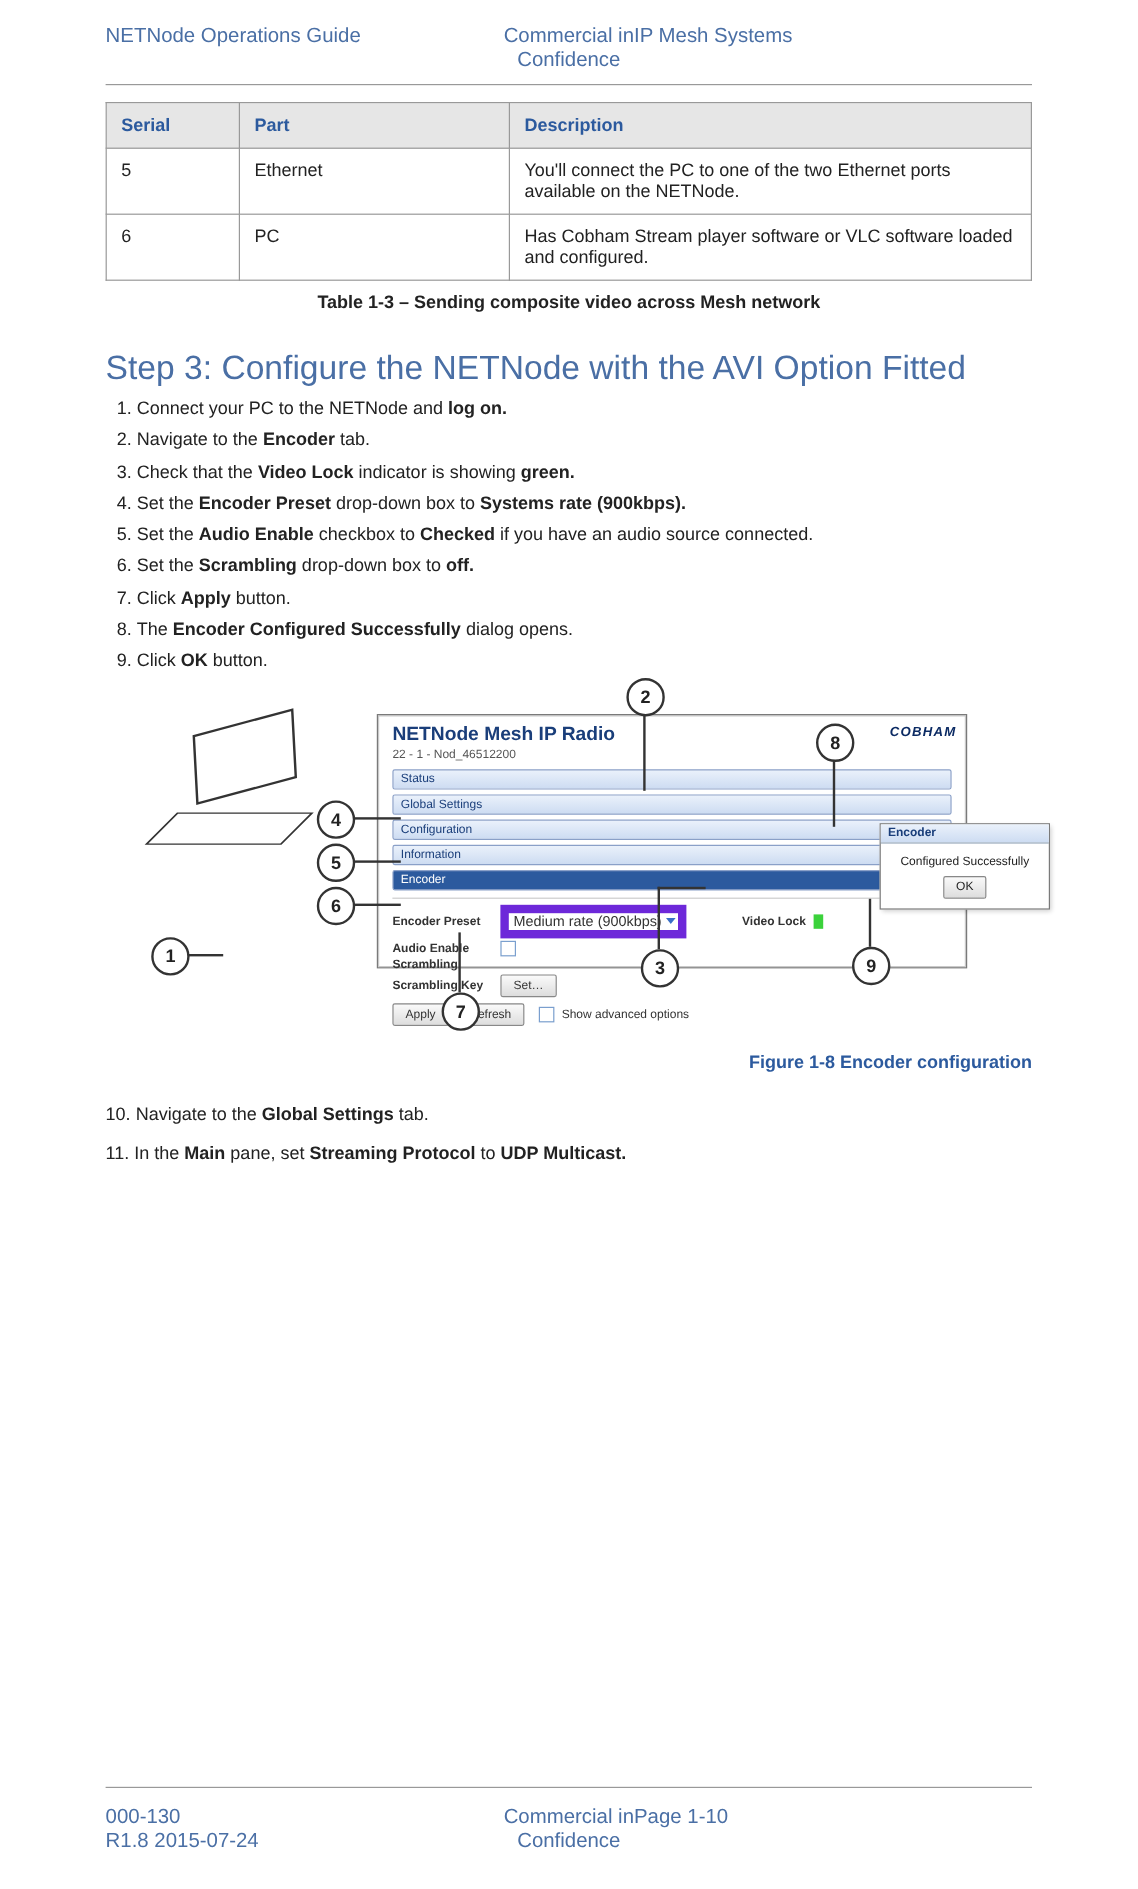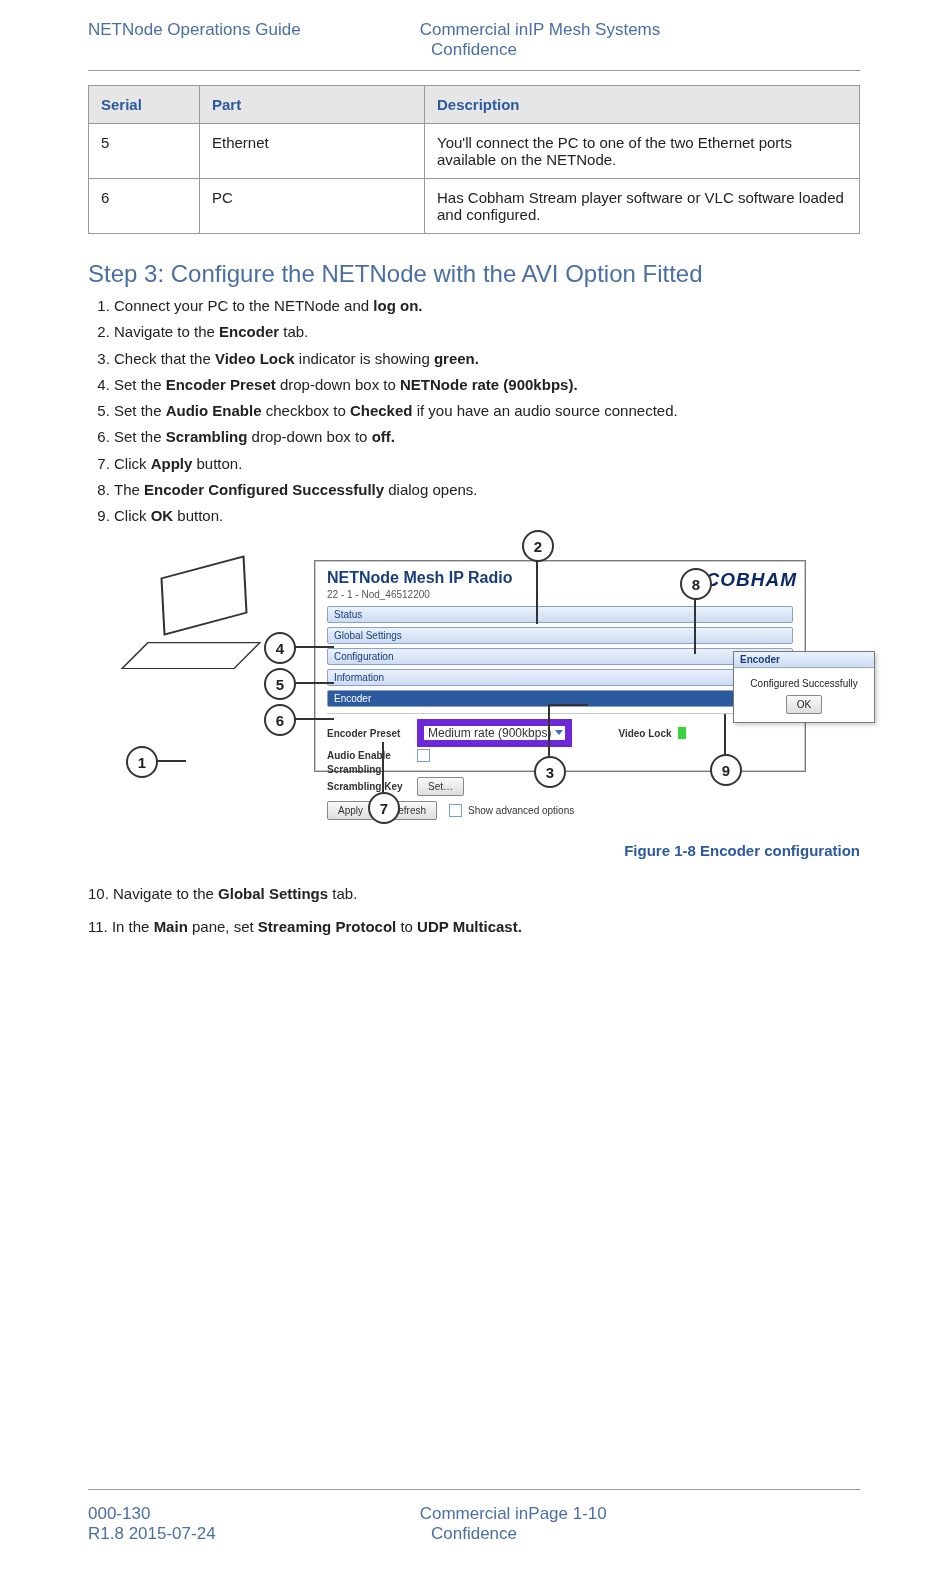--- a/index.html
+++ b/index.html
@@ -59,21 +59,21 @@
   }
   .caption {
     text-align: center;
     font-weight: bold;
     margin: 10px 0 30px 0;
     font-size: 15px;
   }
   h2.step {
     color: var(--blue);
     font-weight: normal;
-    font-size: 24px;
+    font-size: 28px;
     margin: 26px 0 8px 0;
   }
   ol.steps {
     margin: 0 0 10px 0;
     padding-left: 26px;
   }
   ol.steps > li {
     margin: 6px 0;
     line-height: 1.35;
     font-size: 15px;
@@ -242,21 +242,21 @@
     text-align: center;
   }
   .brand {
     position: absolute;
     right: 8px; top: 8px;
     font-family: Arial, sans-serif;
     font-weight: bold;
     font-style: italic;
     letter-spacing: 1px;
     color: #0b2a63;
-    font-size: 19px;
+    font-size: 11px;
   }
   .fig-caption {
     text-align: right;
     font-weight: bold;
     color: var(--brand-blue);
     font-size: 15px;
     margin: 6px 0 26px 0;
   }
   .ftr-block {
     position: absolute;
@@ -292,35 +292,36 @@
         <td>Ethernet</td>
         <td>You'll connect the PC to one of the two Ethernet ports available on the NETNode.</td>
       </tr>
       <tr>
         <td>6</td>
         <td>PC</td>
         <td>Has Cobham Stream player software or VLC software loaded and configured.</td>
       </tr>
     </tbody>
   </table>
+  <div class="caption">Table 1-3 – Sending composite video across Mesh network</div>
 
   <h2 class="step">Step 3: Configure the NETNode with the AVI Option Fitted</h2>
 
   <ol class="steps">
     <li>
       <span>Connect your PC to the NETNode and </span><span class="bold">log on.</span>
     </li>
     <li>
       <span>Navigate to the </span><span class="bold">Encoder</span><span> tab.</span>
     </li>
     <li>
       <span>Check that the </span><span class="bold">Video Lock</span><span> indicator is showing </span><span class="bold">green.</span>
     </li>
     <li>
-      <span>Set the </span><span class="bold">Encoder Preset</span><span> drop-down box to </span><span class="bold">NETNode rate (900kbps).</span>
+      <span>Set the </span><span class="bold">Encoder Preset</span><span> drop-down box to </span><span class="bold">Systems rate (900kbps).</span>
     </li>
     <li>
       <span>Set the </span><span class="bold">Audio Enable</span><span> checkbox to </span><span class="bold">Checked</span><span> if you have an audio source connected.</span>
     </li>
     <li>
       <span>Set the </span><span class="bold">Scrambling</span><span> drop-down box to </span><span class="bold">off.</span>
     </li>
     <li>
       <span>Click </span><span class="bold">Apply</span><span> button.</span>
     </li>

